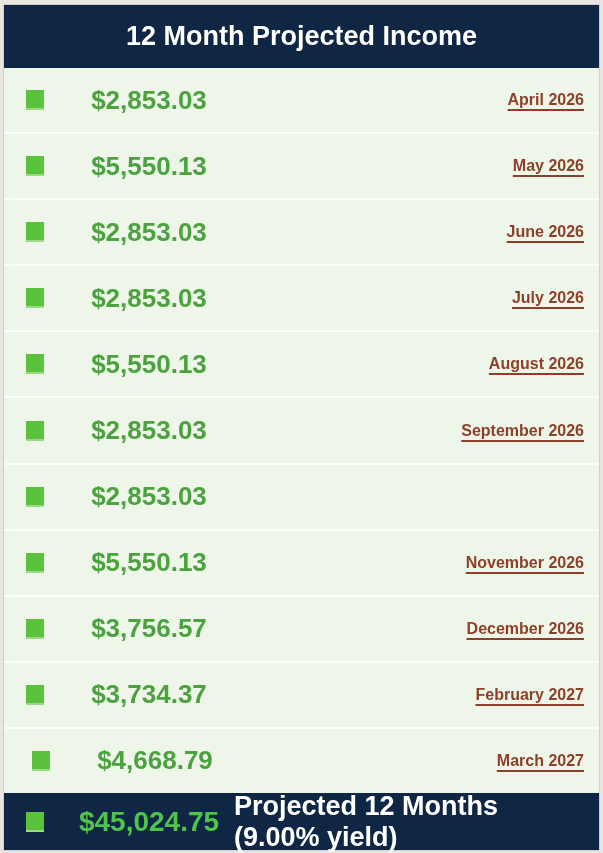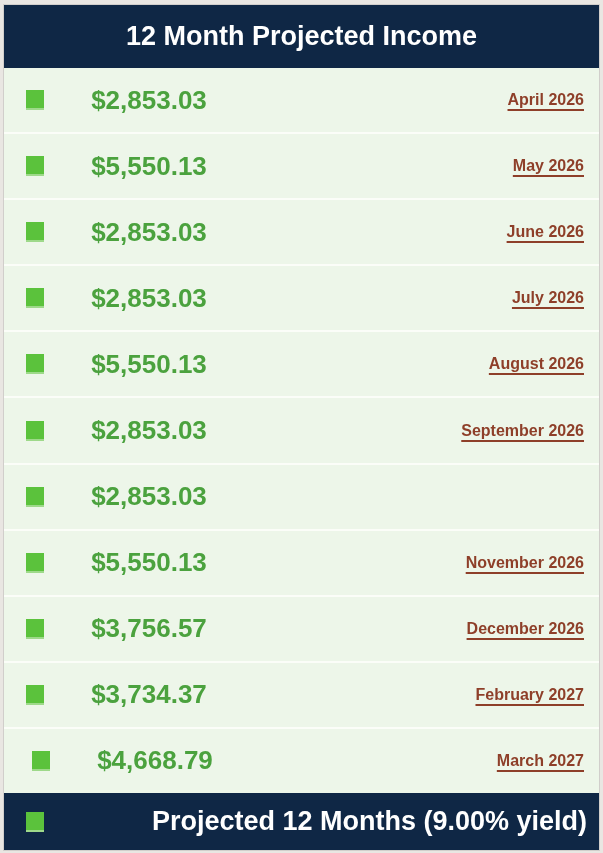--- a/index.html
+++ b/index.html
@@ -174,16 +174,17 @@
     <div class="row">
       <span class="bullet"></span>
       <span class="amount">$4,668.79</span>
       <a class="month-link">March 2027</a>
     </div>
 
   </div>
 
   <div class="footer">
     <span class="bullet"></span>
+    <span class="amount">$45,024.75</span>
     <span class="footer-label">Projected 12 Months (9.00% yield)</span>
   </div>
 
 </div>
 
 </body></html>

